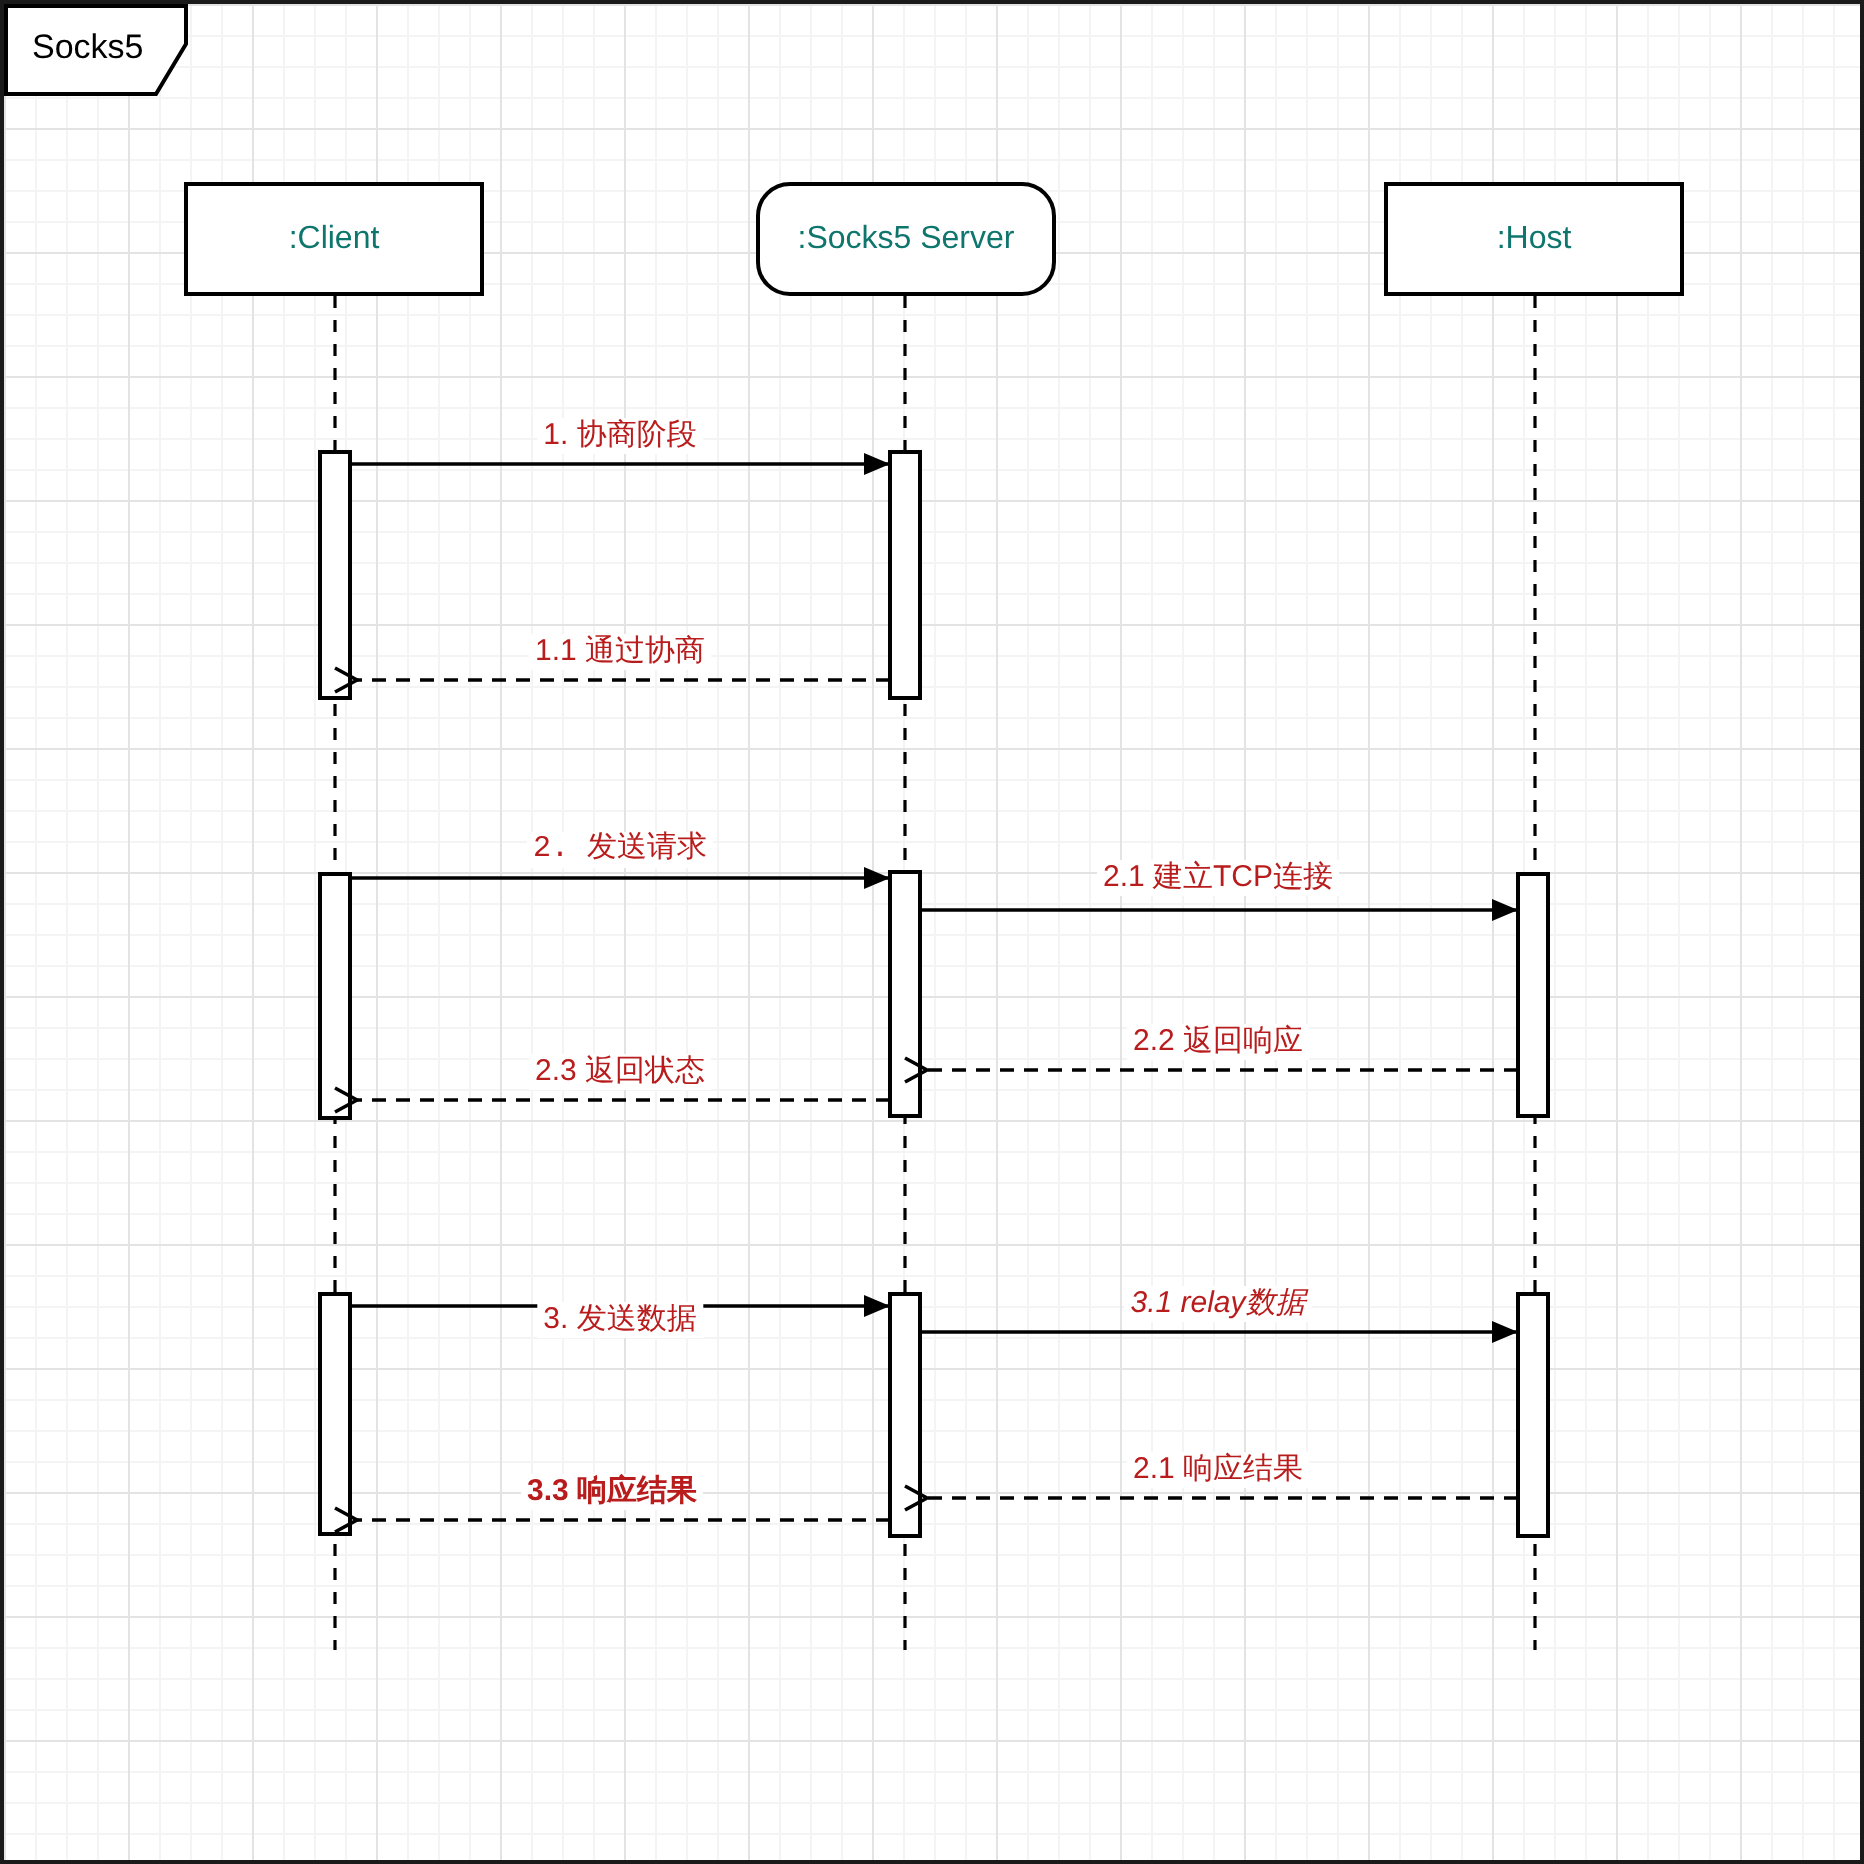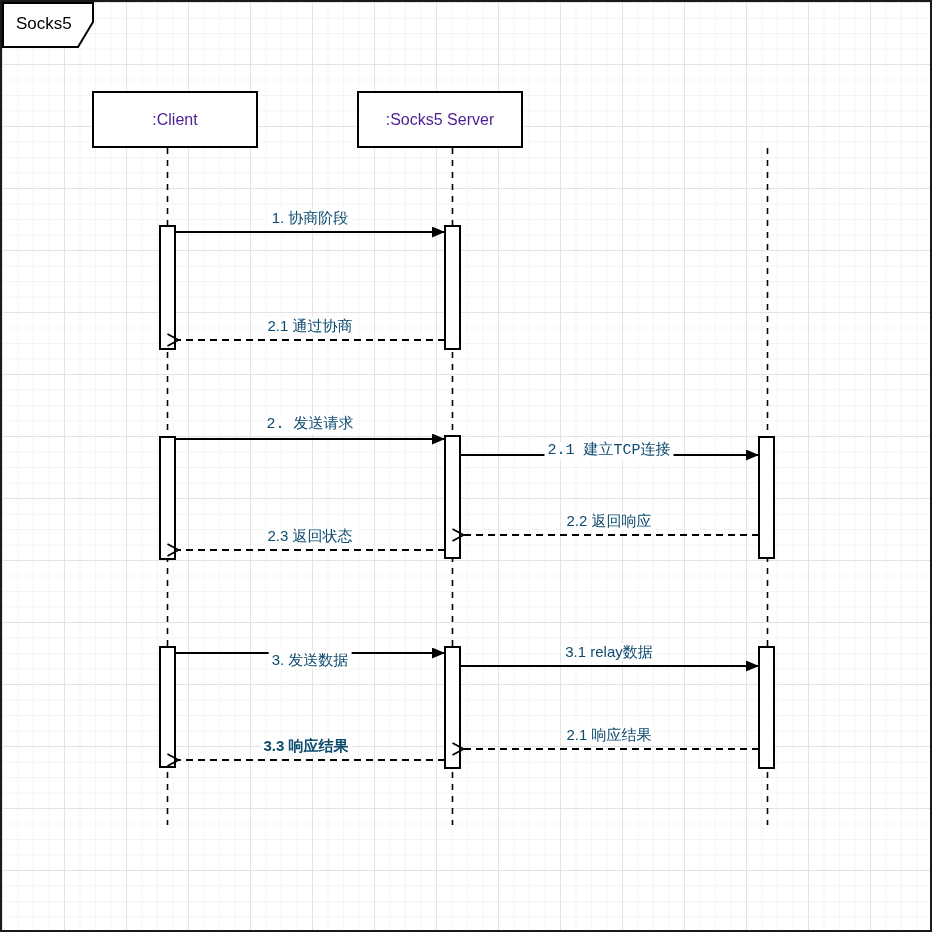--- a/index.html
+++ b/index.html
@@ -34,41 +34,41 @@
     position: absolute;
     left: 14px;
     top: 12px;
     font-size: 17px;
     color: #000000;
     white-space: nowrap;
   }
   .head-box {
     position: absolute;
     top: 89px;
-    width: 166px;
+    width: 150px;
     height: 57px;
     box-sizing: border-box;
     background: #ffffff;
     border: 2px solid #000000;
     display: flex;
     align-items: center;
     justify-content: center;
     font-size: 16px;
-    color: #4c1d95;
+    color: #0f766e;
     white-space: nowrap;
   }
   .head-client { left: 90px; }
-  .head-server { left: 355px; }
+  .head-server { left: 376px; border-radius: 17px; }
   .head-host   { left: 690px; }
   .msg-label {
     position: absolute;
     transform: translateX(-50%);
     font-size: 15px;
     line-height: 18px;
-    color: #0c4a6e;
+    color: #b91c1c;
     background: #ffffff;
     padding: 0 3px;
     white-space: nowrap;
   }
 </style>
 </head>
 <body>
 
 <div class="canvas">
 
@@ -121,27 +121,30 @@
   </svg>
 
   <div class="frame-title">Socks5</div>
 
   <div class="head-box head-client">
     <span>:Client</span>
   </div>
   <div class="head-box head-server">
     <span>:Socks5 Server</span>
   </div>
+  <div class="head-box head-host">
+    <span>:Host</span>
+  </div>
 
   <div class="msg-label" style="left:308px; top:207px;">1. 协商阶段</div>
-  <div class="msg-label" style="left:308px; top:315px;">2.1 通过协商</div>
+  <div class="msg-label" style="left:308px; top:315px;">1.1 通过协商</div>
 
   <div class="msg-label" style="left:308px; top:414px;font-family:Liberation Mono, monospace;">2. 发送请求</div>
-  <div class="msg-label" style="left:607px; top:440px;font-family:Liberation Mono, monospace;">2.1 建立TCP连接</div>
+  <div class="msg-label" style="left:607px; top:428px;">2.1 建立TCP连接</div>
   <div class="msg-label" style="left:607px; top:510px;">2.2 返回响应</div>
   <div class="msg-label" style="left:308px; top:525px;">2.3 返回状态</div>
 
   <div class="msg-label" style="left:308px; top:649px;">3. 发送数据</div>
-  <div class="msg-label" style="left:607px; top:641px;">3.1 relay数据</div>
+  <div class="msg-label" style="left:607px; top:641px;font-style:italic;">3.1 relay数据</div>
   <div class="msg-label" style="left:607px; top:724px;">2.1 响应结果</div>
   <div class="msg-label" style="left:304px; top:735px;font-weight:bold;">3.3 响应结果</div>
 
 </div>
 
 </body></html>

